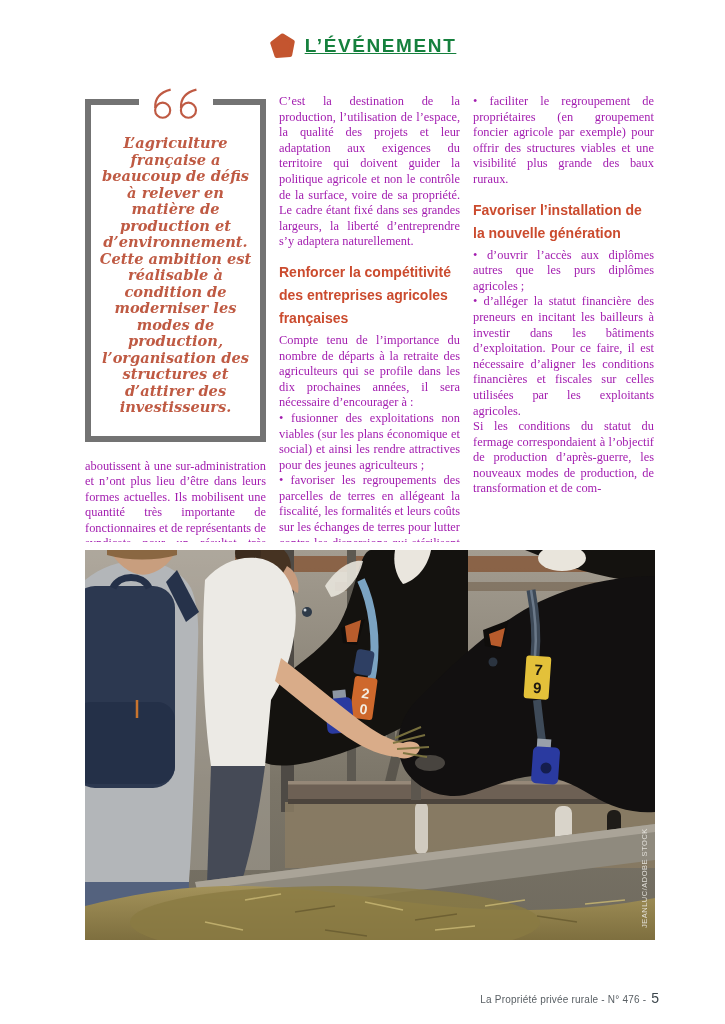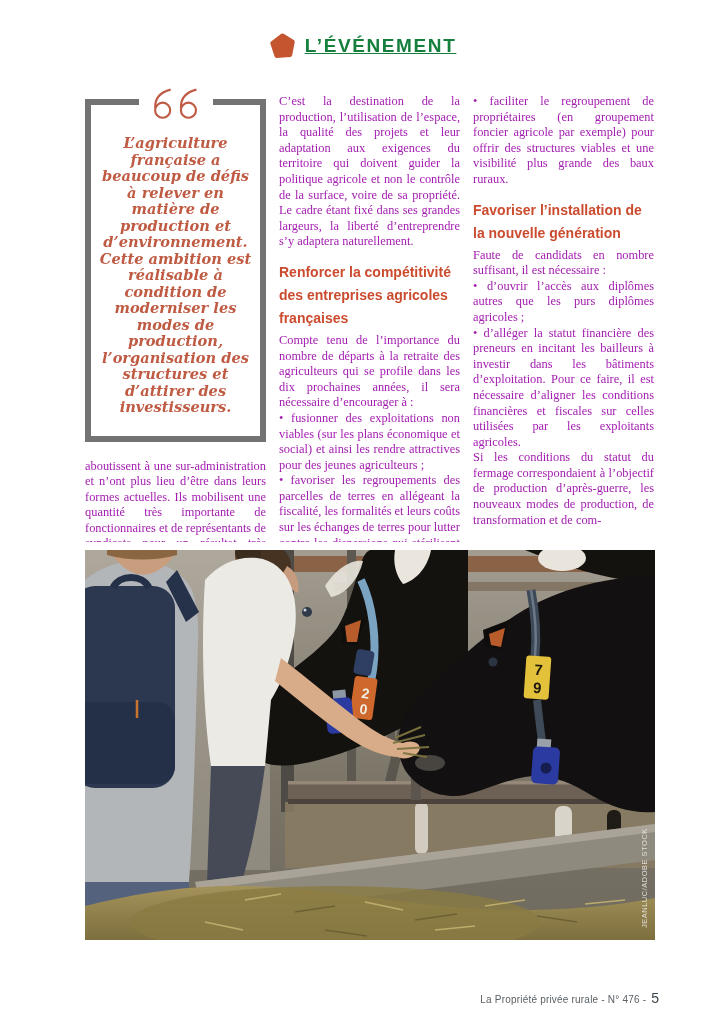--- a/index.html
+++ b/index.html
@@ -105,21 +105,20 @@
       <p>C’est la destination de la production, l’utilisation de l’espace, la qualité des projets et leur adaptation aux exigences du territoire qui doivent guider la politique agricole et non le contrôle de la surface, voire de sa propriété. Le cadre étant fixé dans ses grandes largeurs, la liberté d’entreprendre s’y adaptera naturellement.</p>
       <h3 class="section-heading">Renforcer la compétitivité des entreprises agricoles françaises</h3>
       <p>Compte tenu de l’importance du nombre de départs à la retraite des agriculteurs qui se profile dans les dix prochaines années, il sera nécessaire d’encourager à&nbsp;:</p>
       <p>• fusionner des exploitations non viables (sur les plans économique et social) et ainsi les rendre attractives pour des jeunes agriculteurs&nbsp;;</p>
       <p>• favoriser les regroupements des parcelles de terres en allégeant la fiscalité, les formalités et leurs coûts sur les échanges de terres pour lutter contre les dispersions qui stérilisent la production et dégradent l’environnement&nbsp;;</p>
     </div>
 
     <div class="col col-right">
       <p>• faciliter le regroupement de propriétaires (en groupement foncier agricole par exemple) pour offrir des structures viables et une visibilité plus grande des baux ruraux.</p>
       <h3 class="section-heading">Favoriser l’installation de la nouvelle génération</h3>
-      <p>Faute de candidats en nombre suffisant, il est nécessaire&nbsp;:</p>
       <p>• d’ouvrir l’accès aux diplômes autres que les purs diplômes agricoles&nbsp;;</p>
       <p>• d’alléger la statut financière des preneurs en incitant les bailleurs à investir dans les bâtiments d’exploitation. Pour ce faire, il est nécessaire d’aligner les conditions financières et fiscales sur celles utilisées par les exploitants agricoles.</p>
       <p>Si les conditions du statut du fermage correspondaient à l’objectif de production d’après-guerre, les nouveaux modes de production, de transformation et de com-</p>
     </div>
   </div>
 
   <div class="photo-block">
     <svg width="570" height="390" viewBox="0 0 570 390">
       <defs>
         <linearGradient id="bgGrad" x1="0" y1="0" x2="0" y2="1">

